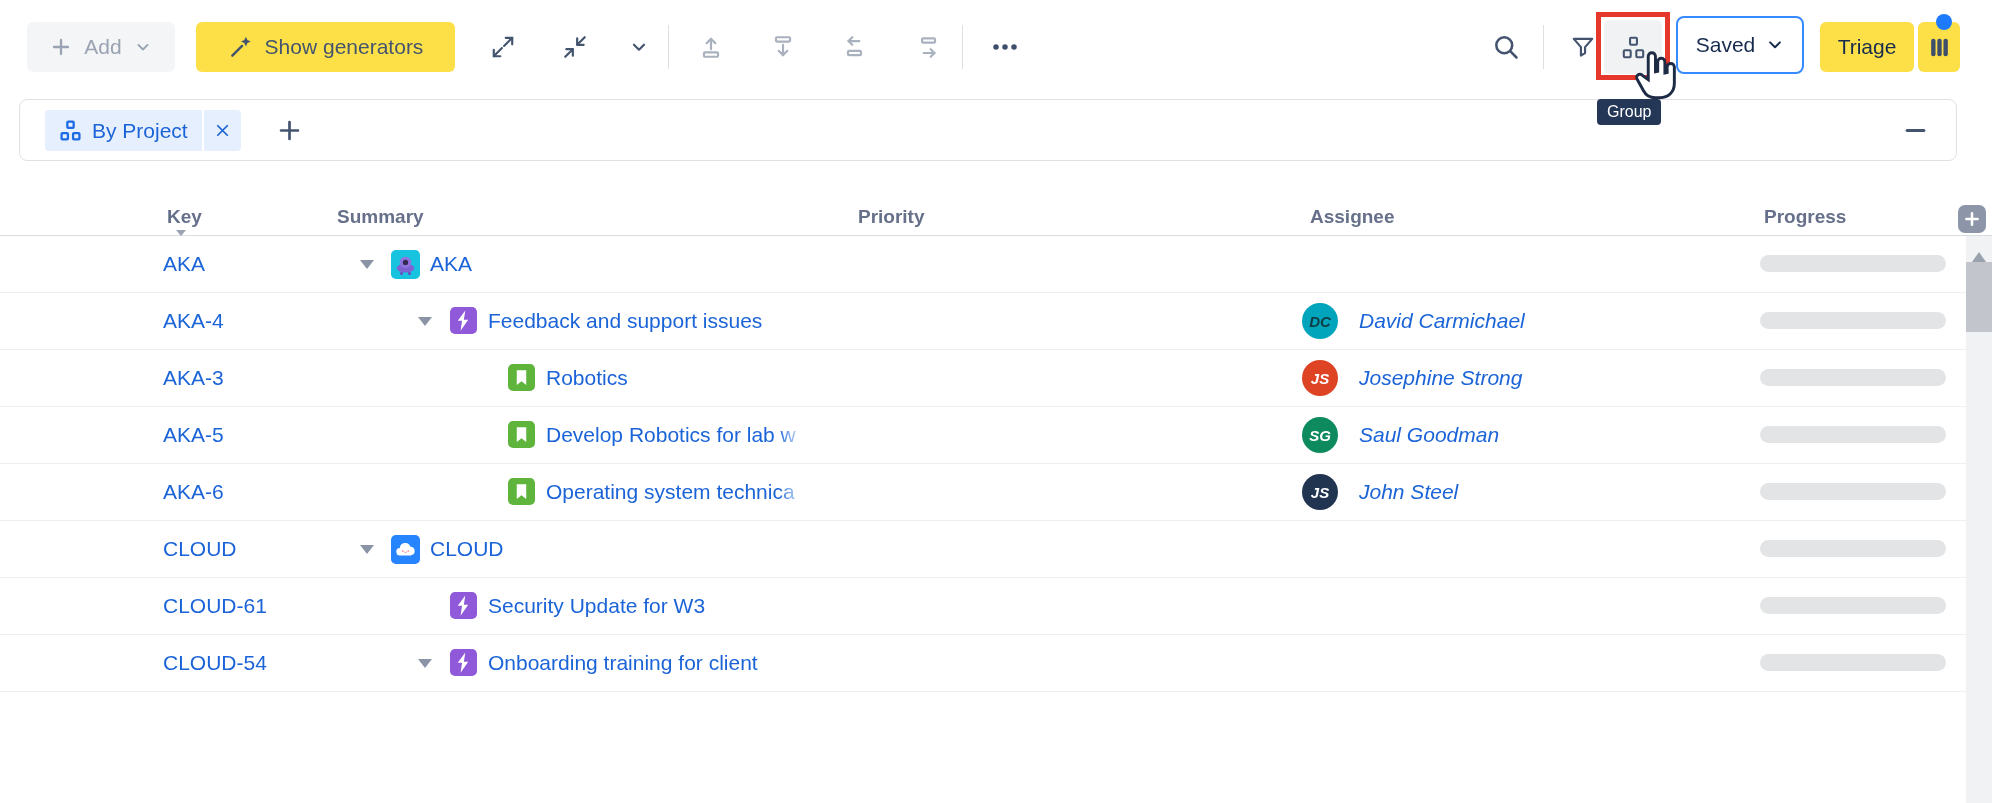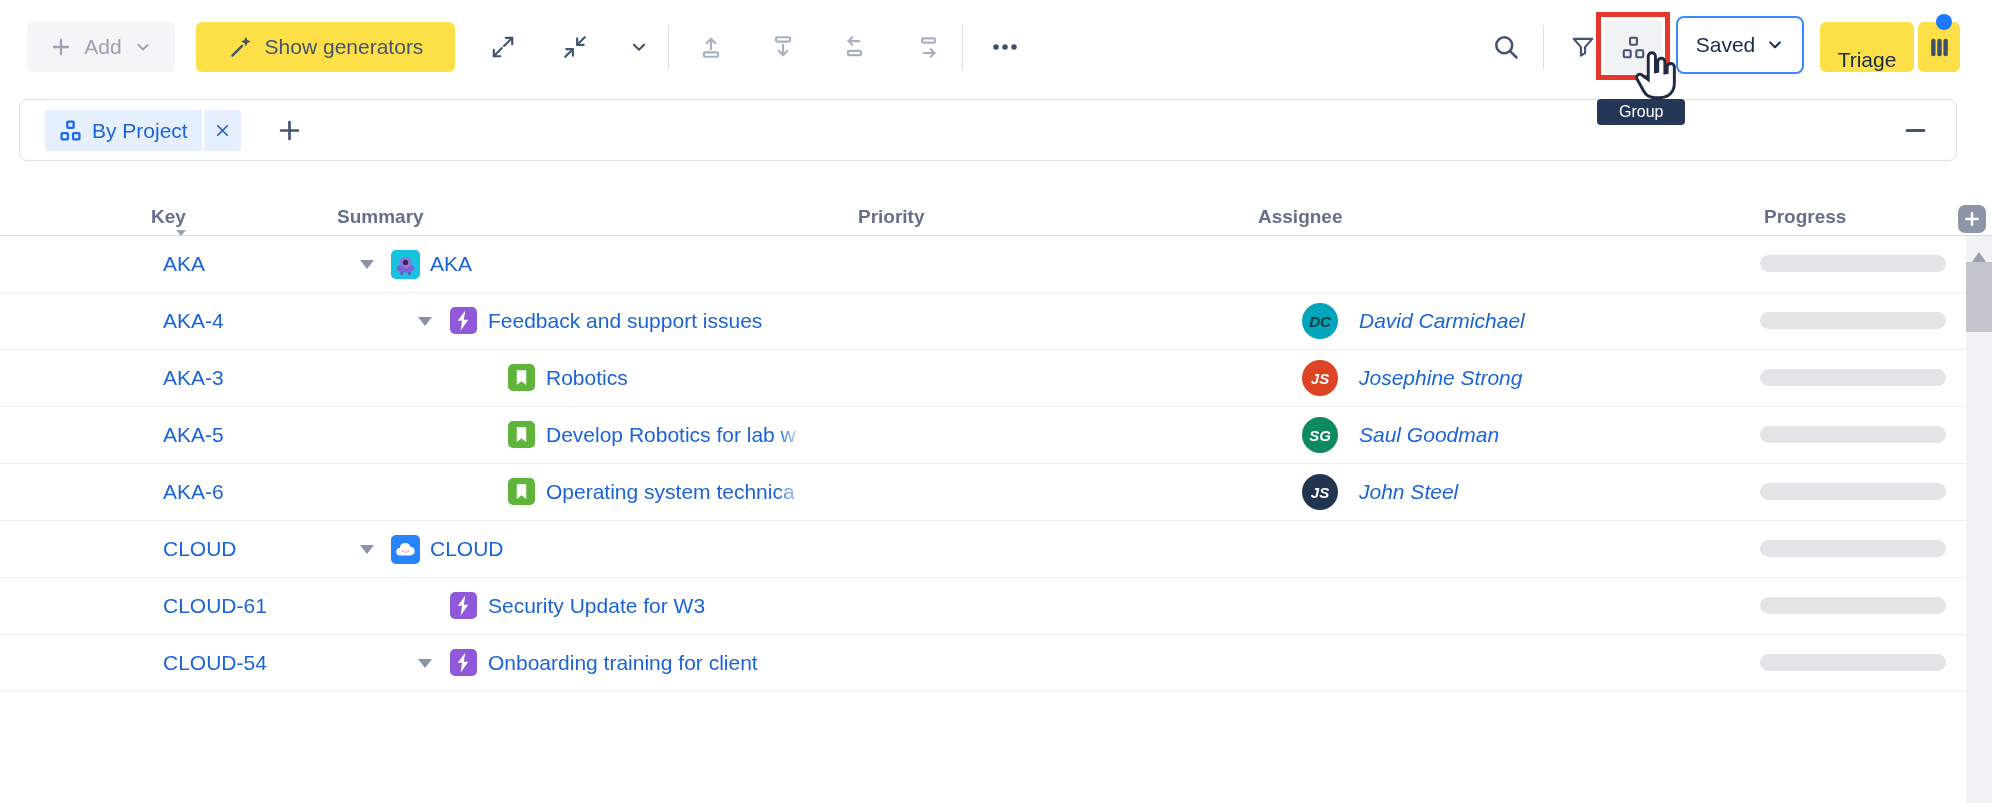--- a/index.html
+++ b/index.html
@@ -22,51 +22,51 @@
   #btn-add { left:27px; width:148px; background:#F4F5F7; color:#9AA3B3; }
   #btn-generators { left:196px; width:259px; }
   .icon-btn { position:absolute; top:22px; height:50px; width:46px;
     display:flex; align-items:center; justify-content:center; cursor:pointer; }
   .tb-divider { position:absolute; top:25px; width:1px; height:44px; background:#DCDFE4; }
   #btn-saved {
     left:1676px; top:16px; width:128px; height:58px;
     background:#fff; border:2px solid #388BFF; border-radius:8px;
     color:#172B4D;
   }
-  #btn-triage { left:1820px; width:94px; color:#172B4D;align-items:flex-end; }
+  #btn-triage { left:1820px; width:94px; color:#172B4D; }
   #btn-cols   { left:1918px; width:42px; }
   #btn-group  { position:absolute; left:1604px; top:20px; width:58px; height:54px;
     background:#F1F2F4; border-radius:6px; display:flex; align-items:center; justify-content:center; cursor:pointer; }
   #red-box { position:absolute; left:1596px; top:12px; width:74px; height:68px;
     border:5px solid #E5372B; z-index:30; pointer-events:none; }
   #notif-dot { position:absolute; left:1936px; top:14px; width:16px; height:16px;
     border-radius:50%; background:#1D7AFC; z-index:6; }
-  #group-tooltip { position:absolute; left:1597px; top:99px; height:26px; padding:0 22px;
+  #group-tooltip { position:absolute; left:1597px; top:99px; height:26px; padding:0 10px;
     background:#243757; color:#fff; font-size:16px; border-radius:4px;
     display:flex; align-items:center; z-index:40; }
   #cursor { position:absolute; left:1628px; top:50px; z-index:50; pointer-events:none; }
 
   
   .group-panel { position:absolute; left:19px; top:99px; width:1938px; height:62px;
     border:1px solid #DFE1E6; border-radius:8px; background:#fff; }
   .chip { position:absolute; left:25px; top:10px; height:41px; display:flex; cursor:pointer; }
   .chip-main { background:#E6EFFD; border-radius:4px 0 0 4px; display:flex; align-items:center;
     gap:10px; padding:0 14px; color:#1B64D8; font-size:21px; }
   .chip-x { background:#E6EFFD; border-radius:0 4px 4px 0; margin-left:2px; width:37px;
     display:flex; align-items:center; justify-content:center; cursor:pointer; }
   .add-group { position:absolute; left:248px; top:10px; width:42px; height:41px;
     display:flex; align-items:center; justify-content:center; cursor:pointer; }
   .collapse-minus { position:absolute; right:28px; top:18px; cursor:pointer; }
 
   
   .thead { position:absolute; left:0; top:203px; width:1992px; height:33px;
     border-bottom:1px solid #D9DCE1; font-size:19px; font-weight:bold; color:#66708A; }
   .th { position:absolute; top:3px; }
-  #th-key{left:151px} #th-summary{left:337px} #th-priority{left:858px}
-  #th-assignee{left:1258px} #th-progress{left:1764px}
+  #th-key{left:167px} #th-summary{left:337px} #th-priority{left:858px}
+  #th-assignee{left:1310px} #th-progress{left:1764px}
   .sort-caret { position:absolute; left:176px; top:27px; width:0; height:0;
     border:5px solid transparent; border-top:6px solid #9AA3B3; }
   #add-col { position:absolute; left:1958px; top:2px; width:28px; height:28px;
     background:#8C96A8; border-radius:7px; display:flex; align-items:center; justify-content:center; cursor:pointer; }
 
   
   .rows { position:absolute; left:0; top:236px; width:1966px; height:567px; overflow:hidden; }
   .row { position:relative; height:57px; border-bottom:1px solid #EEEFF2; font-size:21px; background:#fff; }
   .row .key { position:absolute; left:163px; top:50%; transform:translateY(-50%);
     color:#1B64D8; cursor:pointer; }

